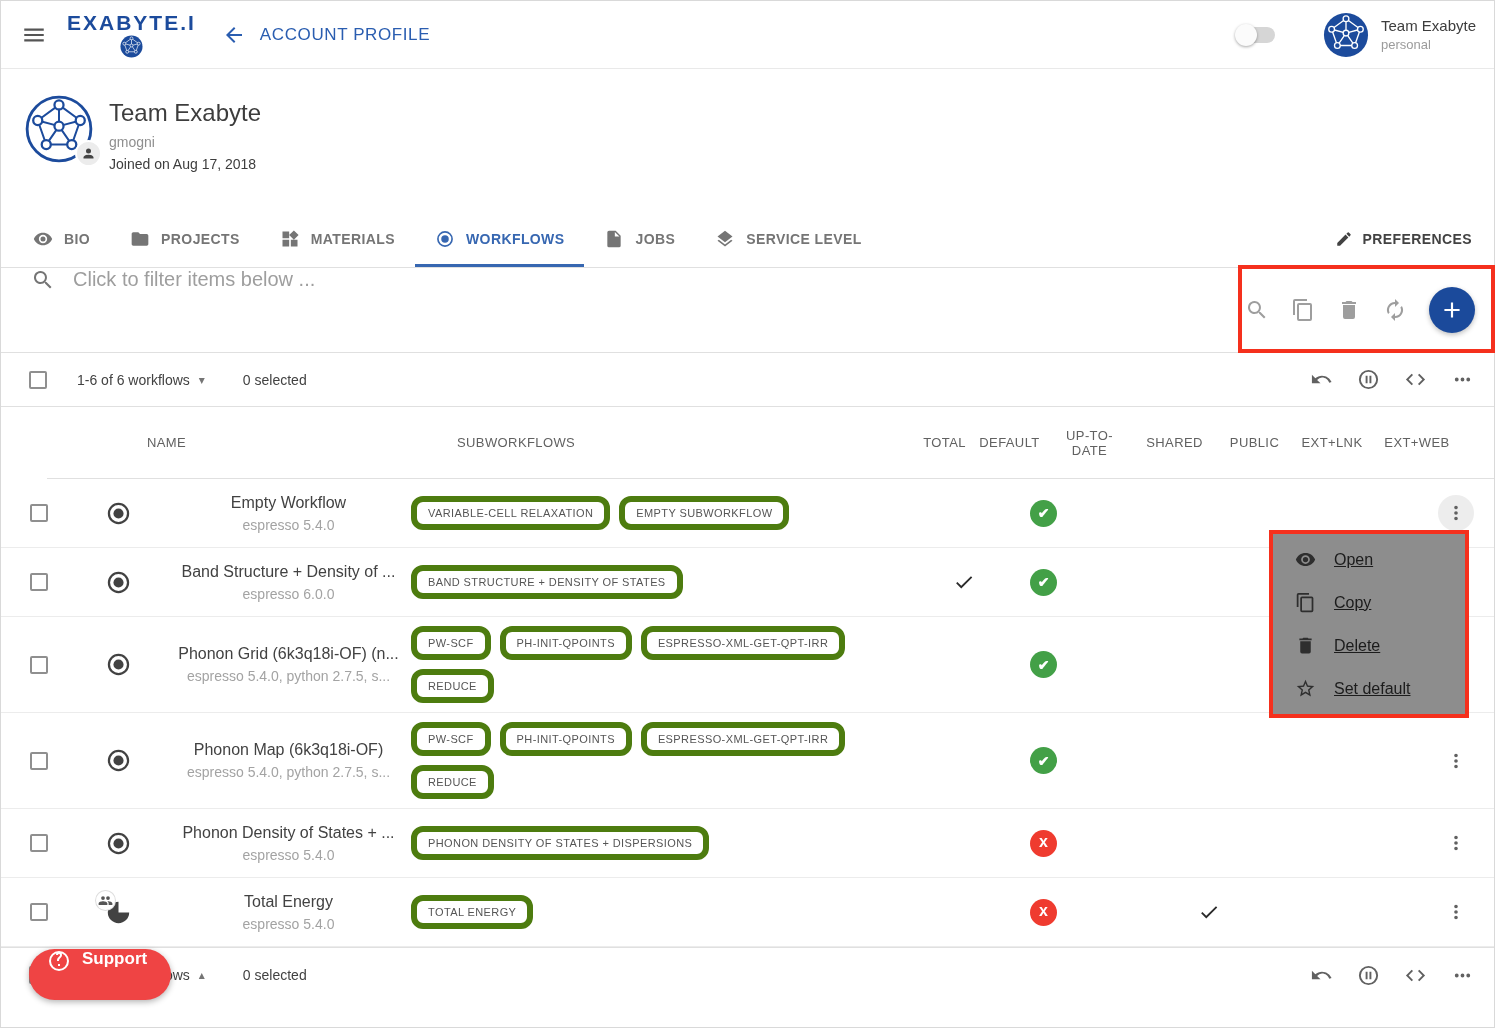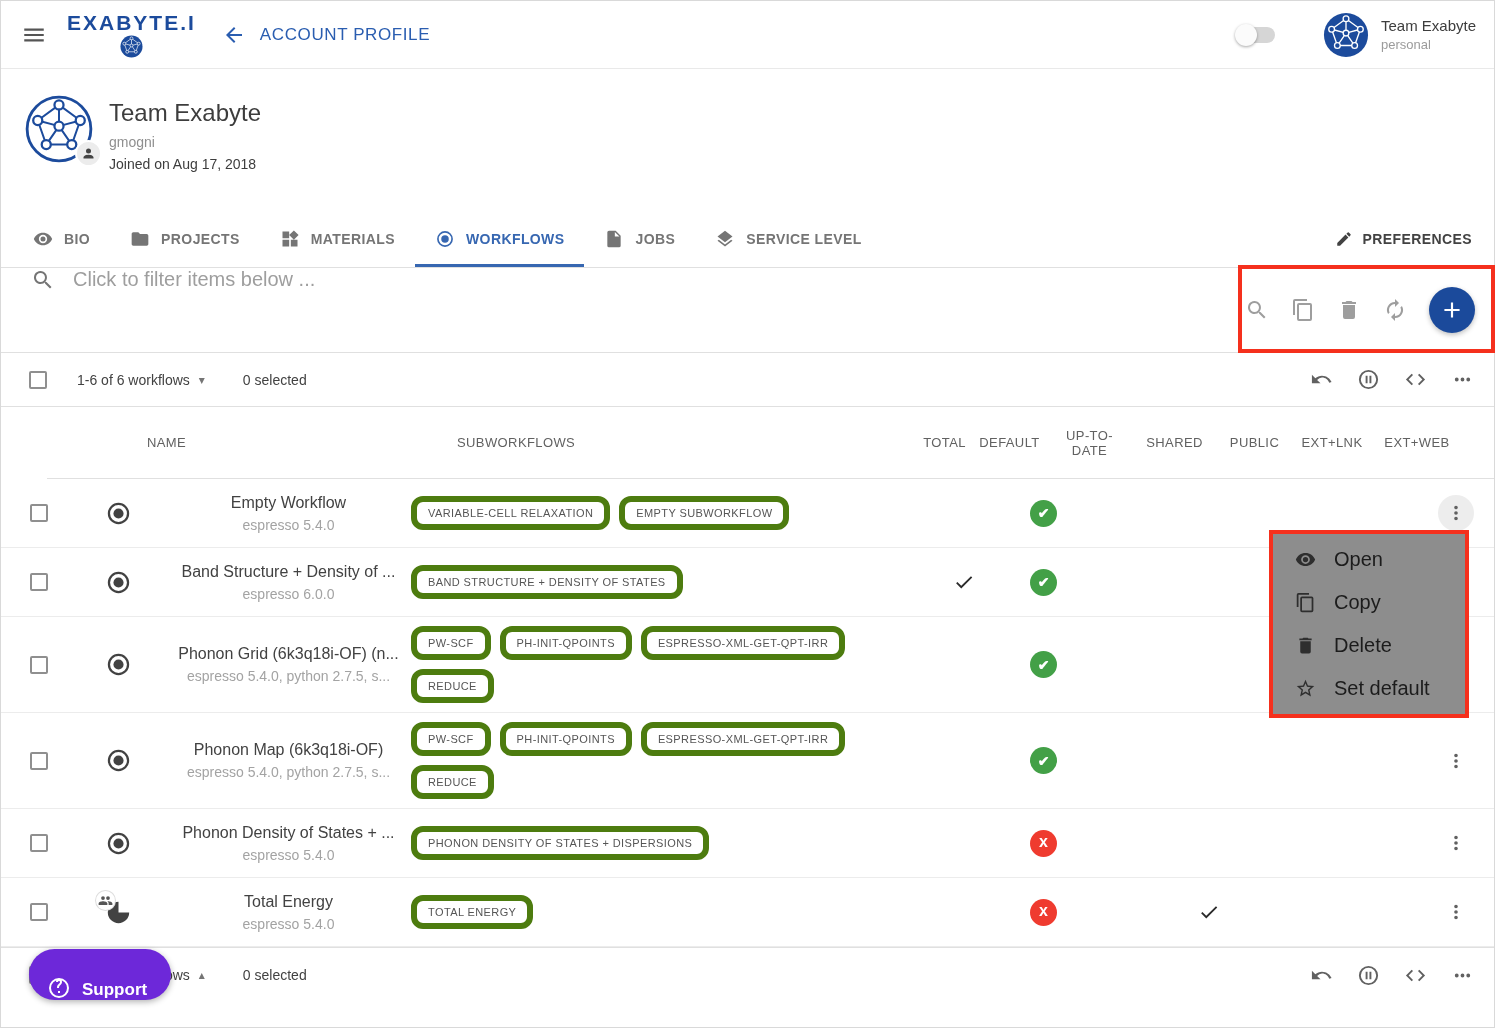--- a/index.html
+++ b/index.html
@@ -93,23 +93,23 @@
 .more-btn { width:36px; height:36px; border-radius:50%; display:flex; align-items:center; justify-content:center; color:#616161; cursor:pointer; background:none; border:none; }
 .more-btn .icon { width:22px; height:22px; }
 .more-btn.open { background:#ededed; }
 
 
 .red-box { position:absolute; border:4px solid #f5301d; z-index:30; pointer-events:none; }
 .toolbar-highlight { left:1237px; top:264px; width:257px; height:88px; }
 .context-menu { position:absolute; left:1268px; top:529px; width:200px; background:#8d8d8d; border:4px solid #f5301d; z-index:25; padding:4px 0; }
 .menu-item { display:flex; align-items:center; gap:18px; height:43px; padding-left:22px; cursor:pointer; }
 .mi-icon { width:21px; height:21px; color:#2e2e2e; }
-.mi-label { font-size:20px; color:#1c1c1c; }
-
-.support-btn { position:absolute; left:28px; top:948px; z-index:40; display:flex; align-items:flex-end; gap:11px; height:51px; padding:0 24px 0 18px; background:#6d28d9; border:none; border-radius:26px; color:#fff; font-size:17px; font-weight:bold; font-family:"Liberation Sans", sans-serif; cursor:pointer; box-shadow:0 2px 6px rgba(0,0,0,.3); }
+.mi-label { font-size:16px; color:#1c1c1c;text-decoration:underline; }
+
+.support-btn { position:absolute; left:28px; top:948px; z-index:40; display:flex; align-items:flex-start; gap:11px; height:51px; padding:0 24px 0 18px; background:#ef4444; border:none; border-radius:26px; color:#fff; font-size:17px; font-weight:bold; font-family:"Liberation Sans", sans-serif; cursor:pointer; box-shadow:0 2px 6px rgba(0,0,0,.3); }
 .support-btn .icon { width:24px; height:24px; color:#fff; }
 </style>
 </head>
 <body>
 
 <div class="page">
 
   <header class="topbar">
     <span class="icon hamburger">
         <svg viewBox="0 0 24 24">

